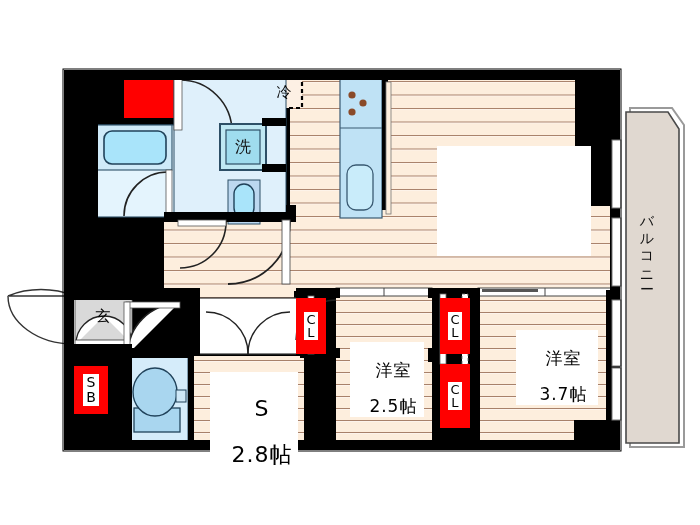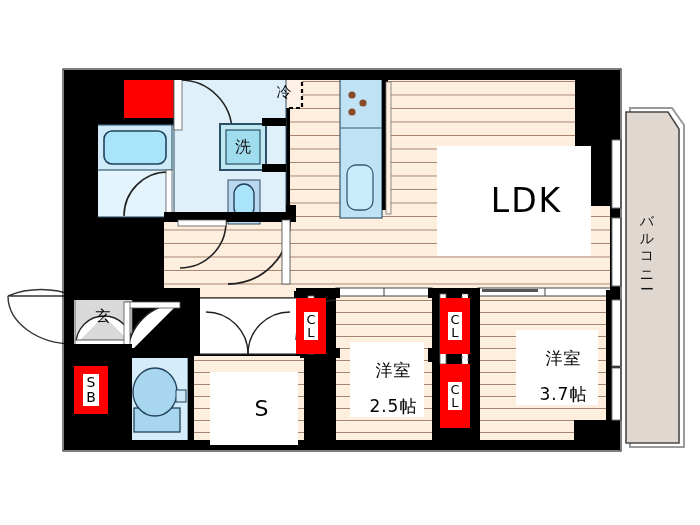--- a/index.html
+++ b/index.html
@@ -240,35 +240,36 @@
     <rect x="462" y="294" width="6" height="84" fill="#ffffff" stroke="#666" stroke-width="0.8" stroke-dasharray="3 2"></rect>
     <rect x="308" y="296" width="6" height="58" fill="#ffffff" stroke="#666" stroke-width="0.8"></rect>
   </g>
 
   <g>
     <rect x="63" y="69" width="558" height="382" fill="none" stroke="#000" stroke-width="1"></rect>
   </g>
 </svg>
 
 <div class="lbl ldk-label" style="left:437px;top:146px;width:146px;padding:3px 4px;">
-  <span>LDK</span><br>
+  <br>
 </div>
 
 <div class="lbl room-label" style="left:350px;top:342px;width:68px;padding:2px 3px;">
   <span>洋室</span><br>
   <span>2.5帖</span>
 </div>
 
 <div class="lbl room-label" style="left:516px;top:330px;width:76px;padding:2px 3px;">
   <span>洋室</span><br>
   <span>3.7帖</span>
 </div>
 
 <div class="lbl s-label" style="left:210px;top:372px;width:82px;padding:2px 3px;">
   <span>S</span><br>
+  <span>2.8帖</span>
 </div>
 
 <div class="cl-box" style="left:296px;top:298px;width:30px;height:56px;">
   <div class="cl-inner"><span>C</span><br><span>L</span></div>
 </div>
 
 <div class="cl-box" style="left:440px;top:298px;width:30px;height:56px;">
   <div class="cl-inner"><span>C</span><br><span>L</span></div>
 </div>
 

